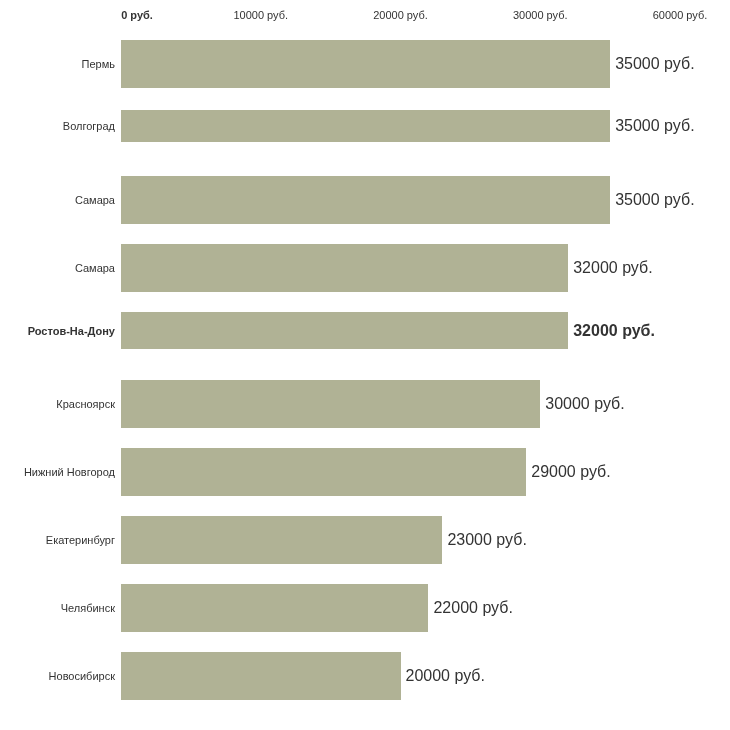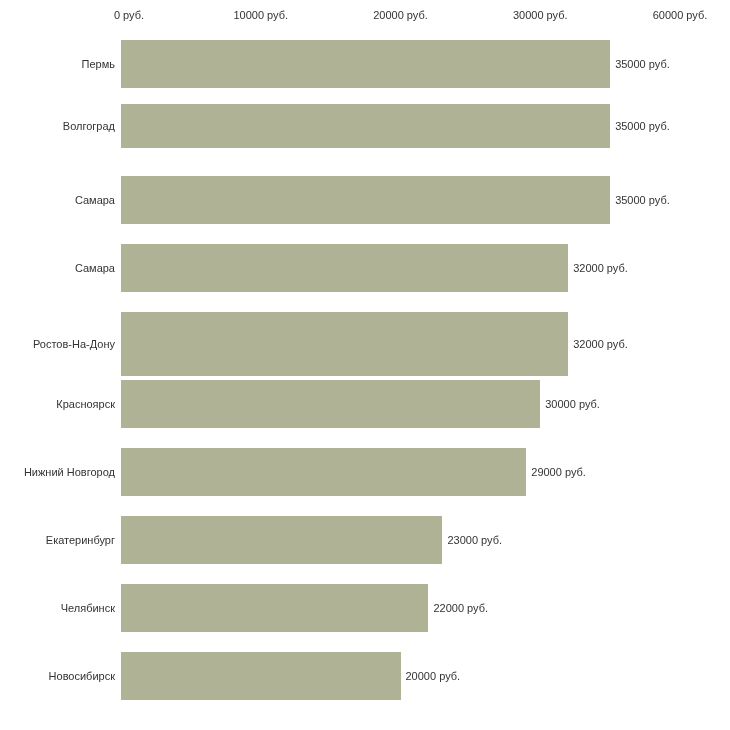--- a/index.html
+++ b/index.html
@@ -64,61 +64,61 @@
     left: 0;
     top: 0;
     height: 100%;
     background: #b0b295;
   }
   .bar-value {
     position: absolute;
     top: 50%;
     transform: translateY(-50%);
     margin-left: 5px;
-    font-size: 11px;
+    font-size: 16px;
     color: #333333;
     white-space: nowrap;
   }
 </style>
 </head>
 <body>
 
 <div id="chart-root">
   <div class="axis-top">
     <div id="ticks">
-        <div class="tick-label" style="left: 8px; top: -20px;">0 руб.</div>
+        <div class="tick-label" style="left: 16px; top: -20px; font-weight: bold;">0 руб.</div>
         <div class="tick-label" style="left: 139.75px; top: -20px;">10000 руб.</div>
         <div class="tick-label" style="left: 279.5px; top: -20px;">20000 руб.</div>
         <div class="tick-label" style="left: 419.25px; top: -20px;">30000 руб.</div>
         <div class="tick-label" style="left: 559px; top: -20px;">60000 руб.</div>
       </div>
   </div>
   <div class="plot-area">
     <div id="bars">
         <div class="bar-row" style="top: 10px; height: 48px;">
           <div class="bar-label">Пермь</div>
           <div class="bar" style="width: 489.125px; background: rgb(176, 178, 149);"></div>
           <div class="bar-value" style="left: 489.125px;">35000 руб.</div>
         </div>
-        <div class="bar-row" style="top: 74px; height: 44px; padding-left: 47px;">
+        <div class="bar-row" style="top: 80px; height: 32px; padding-left: 47px;">
           <div class="bar-label">Волгоград</div>
           <div class="bar" style="width: 489.125px; background: rgb(176, 178, 149);"></div>
           <div class="bar-value" style="left: 489.125px;">35000 руб.</div>
         </div>
         <div class="bar-row" style="top: 146px; height: 48px;">
           <div class="bar-label">Самара</div>
           <div class="bar" style="width: 489.125px; background: rgb(176, 178, 149);"></div>
           <div class="bar-value" style="left: 489.125px;">35000 руб.</div>
         </div>
         <div class="bar-row" style="top: 214px; height: 48px;">
           <div class="bar-label">Самара</div>
           <div class="bar" style="width: 447.2px; background: rgb(176, 178, 149);"></div>
           <div class="bar-value" style="left: 447.2px;">32000 руб.</div>
         </div>
-        <div class="bar-row" style="top: 282px; height: 64px;">
+        <div class="bar-row" style="top: 282px; height: 37px; font-weight: bold;">
           <div class="bar-label">Ростов-На-Дону</div>
           <div class="bar" style="width: 447.2px; background: rgb(176, 178, 149);"></div>
           <div class="bar-value" style="left: 447.2px;">32000 руб.</div>
         </div>
         <div class="bar-row" style="top: 350px; height: 48px;">
           <div class="bar-label">Красноярск</div>
           <div class="bar" style="width: 419.25px; background: rgb(176, 178, 149);"></div>
           <div class="bar-value" style="left: 419.25px;">30000 руб.</div>
         </div>
         <div class="bar-row" style="top: 418px; height: 48px;">

